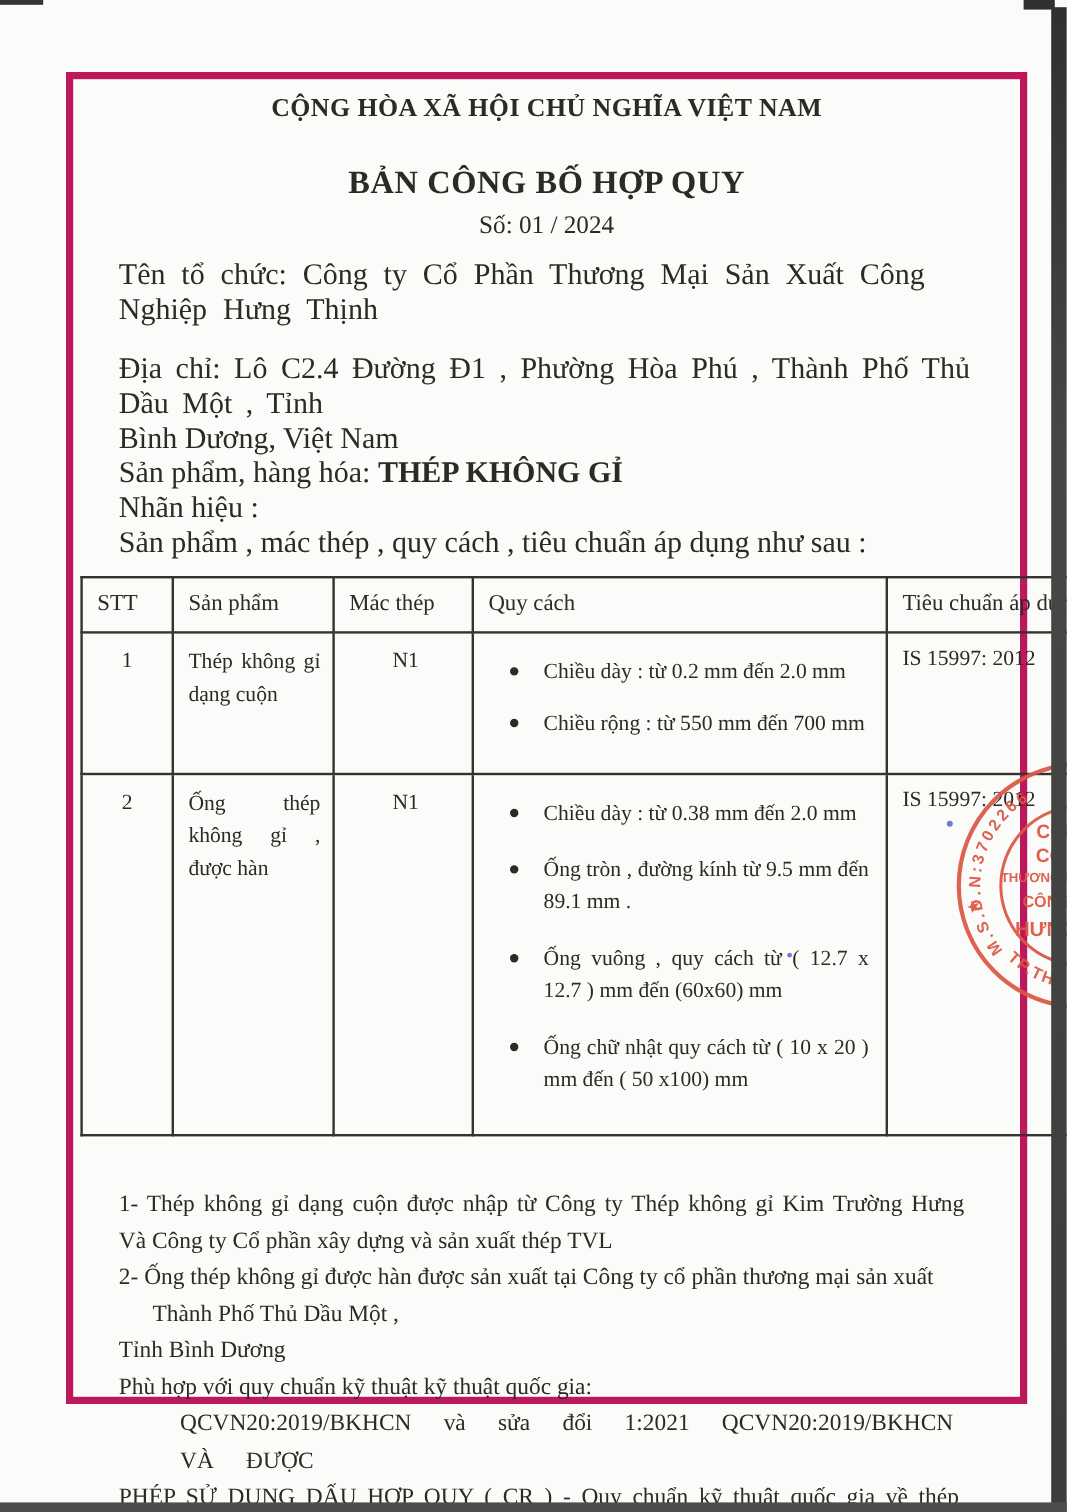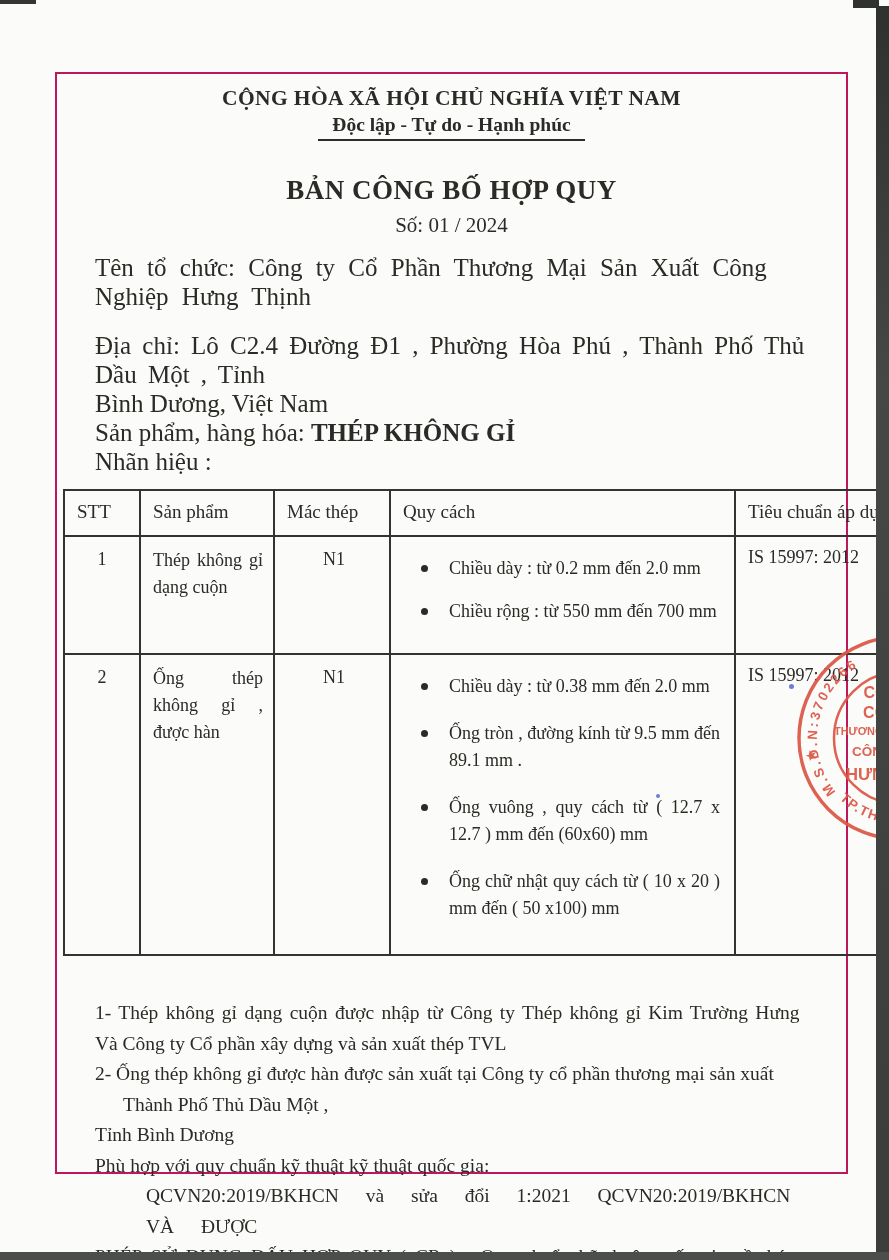--- a/index.html
+++ b/index.html
@@ -9,22 +9,22 @@
     font-family:"Liberation Serif","DejaVu Serif",serif;
     color:#2b2a26;
   }
   
   .edge-right{position:absolute;right:0;top:6px;width:13px;height:1254px;background:linear-gradient(to bottom,#2e312e,#454845 30%,#3a3d3a);z-index:9;}
   .edge-bottom{position:absolute;left:0;bottom:0;width:889px;height:8px;background:#4b4e4b;z-index:9;}
   .edge-topleft{position:absolute;left:0;top:0;width:36px;height:4px;background:#353535;z-index:9;}
   .edge-topright{position:absolute;right:10px;top:0;width:26px;height:8px;background:#2f322f;z-index:9;}
 
   .frame{
-    position:absolute;left:55px;top:72px;width:789px;height:1098px;
-    border:2px solid #be185d;background:transparent;z-index:1;
+    position:absolute;left:55px;top:60px;width:789px;height:1098px;
+    border:6px solid #be185d;background:transparent;z-index:1;
   }
   .center{text-align:center;}
   .national-title{margin:12px 0 0;font-size:21.5px;font-weight:bold;letter-spacing:.4px;}
   .motto-wrap{margin-top:3px;}
   .motto{display:inline-block;font-size:19.5px;font-weight:bold;border-bottom:2.5px solid #2d2c28;padding:0 14px 3px;}
   .doc-title{margin-top:34px;font-size:27px;font-weight:bold;letter-spacing:.5px;}
   .doc-number{margin-top:7px;font-size:21px;}
 
   .org{margin:15px 14px 0 38px;font-size:25px;line-height:29px;}
   .org p{margin:0;}
@@ -78,37 +78,35 @@
   .stamp{position:absolute;left:775px;top:608px;z-index:5;opacity:.93;}
   .stamp text{fill:#dc5746;font-family:"Liberation Sans","DejaVu Sans",sans-serif;font-weight:bold;}
   .ink-speck{position:absolute;width:5px;height:5px;border-radius:50%;background:#3d54c0;opacity:.75;z-index:4;}
 </style>
 </head>
 <body>
 
 <div class="frame">
 
   <div class="center national-title">CỘNG HÒA XÃ HỘI CHỦ NGHĨA VIỆT NAM</div>
-  <div class="center motto-wrap">
-    <span class="motto">Độc lập - Tự do - Hạnh phúc</span>
-  </div>
 
   <div class="center doc-title">BẢN CÔNG BỐ HỢP QUY</div>
   <div class="center doc-number">Số: 01 / 2024</div>
 
   <div class="org">
     <p>
         <span class="line ws7">Tên tổ chức: Công ty Cổ Phần Thương Mại Sản Xuất Công Nghiệp Hưng Thịnh</span>
       </p>
     <p>
       <span class="line ws5">Địa chỉ: Lô C2.4 Đường Đ1 , Phường Hòa Phú , Thành Phố Thủ Dầu Một , Tỉnh</span>
       <span class="line">Bình Dương, Việt Nam</span>
     </p>
     <p class="indent6 mt10"><span>Sản phẩm, hàng hóa: </span><span class="bold">THÉP KHÔNG GỈ</span></p>
     <p class="indent6">Nhãn hiệu :</p>
+    <p class="indent6 mt8">Sản phẩm , mác thép , quy cách , tiêu chuẩn áp dụng như sau :</p>
   </div>
 
   <table class="products">
     <thead>
       <tr>
         <th class="c-stt">STT</th>
         <th class="c-sp">Sản phẩm</th>
         <th class="c-mt">Mác thép</th>
         <th class="c-qc">Quy cách</th>
         <th class="c-tc">Tiêu chuẩn áp dụng</th>

